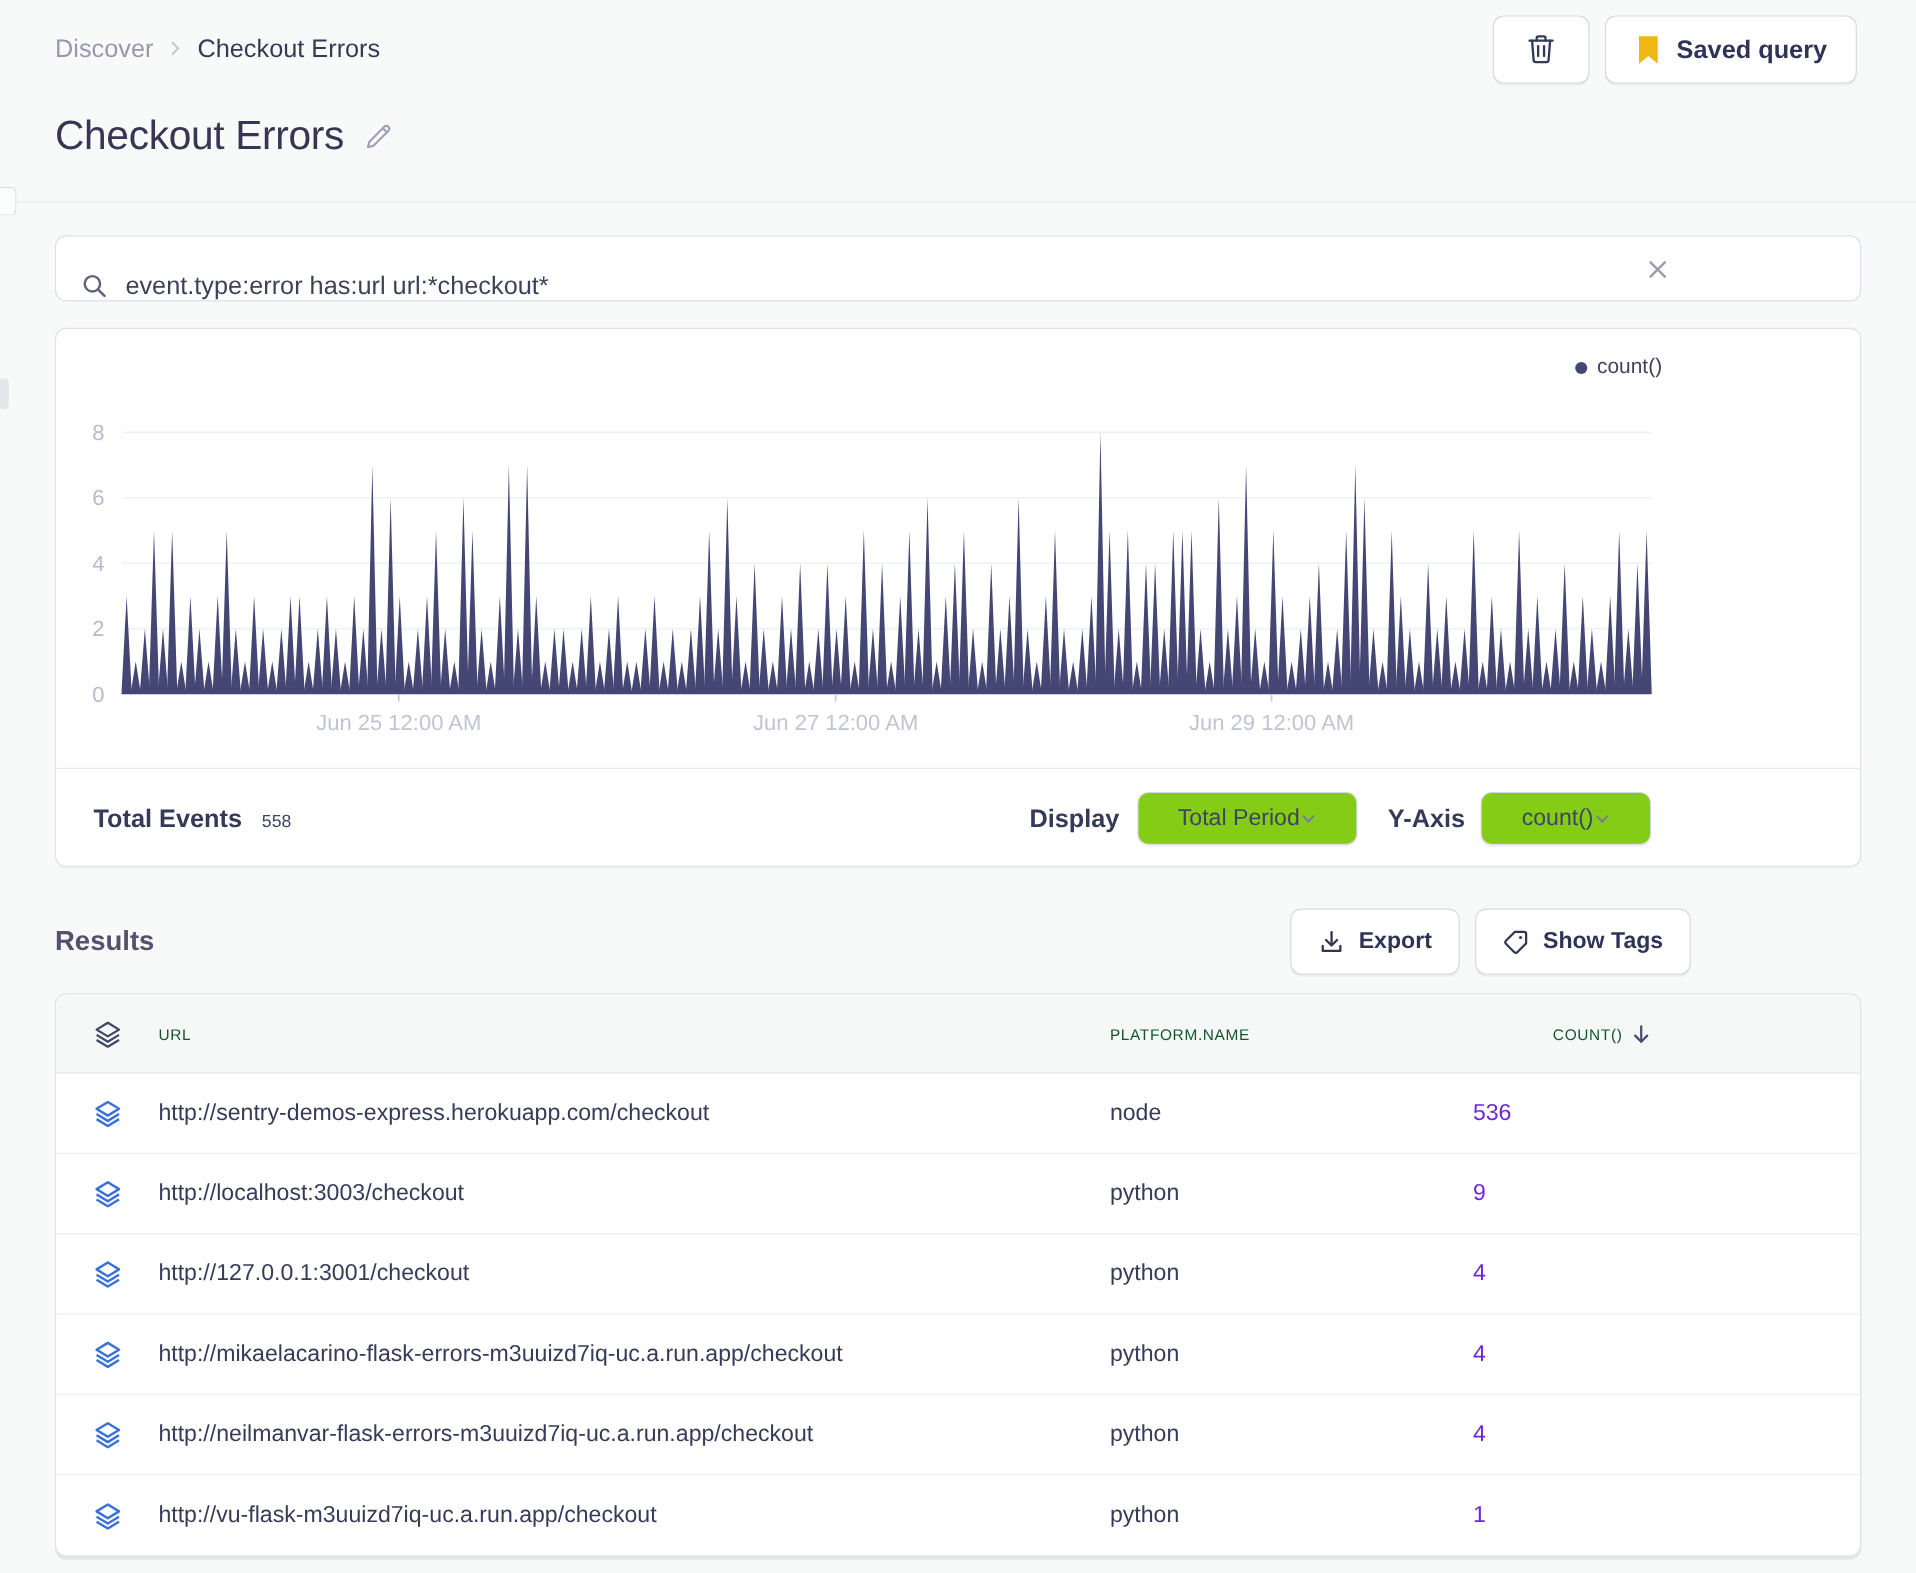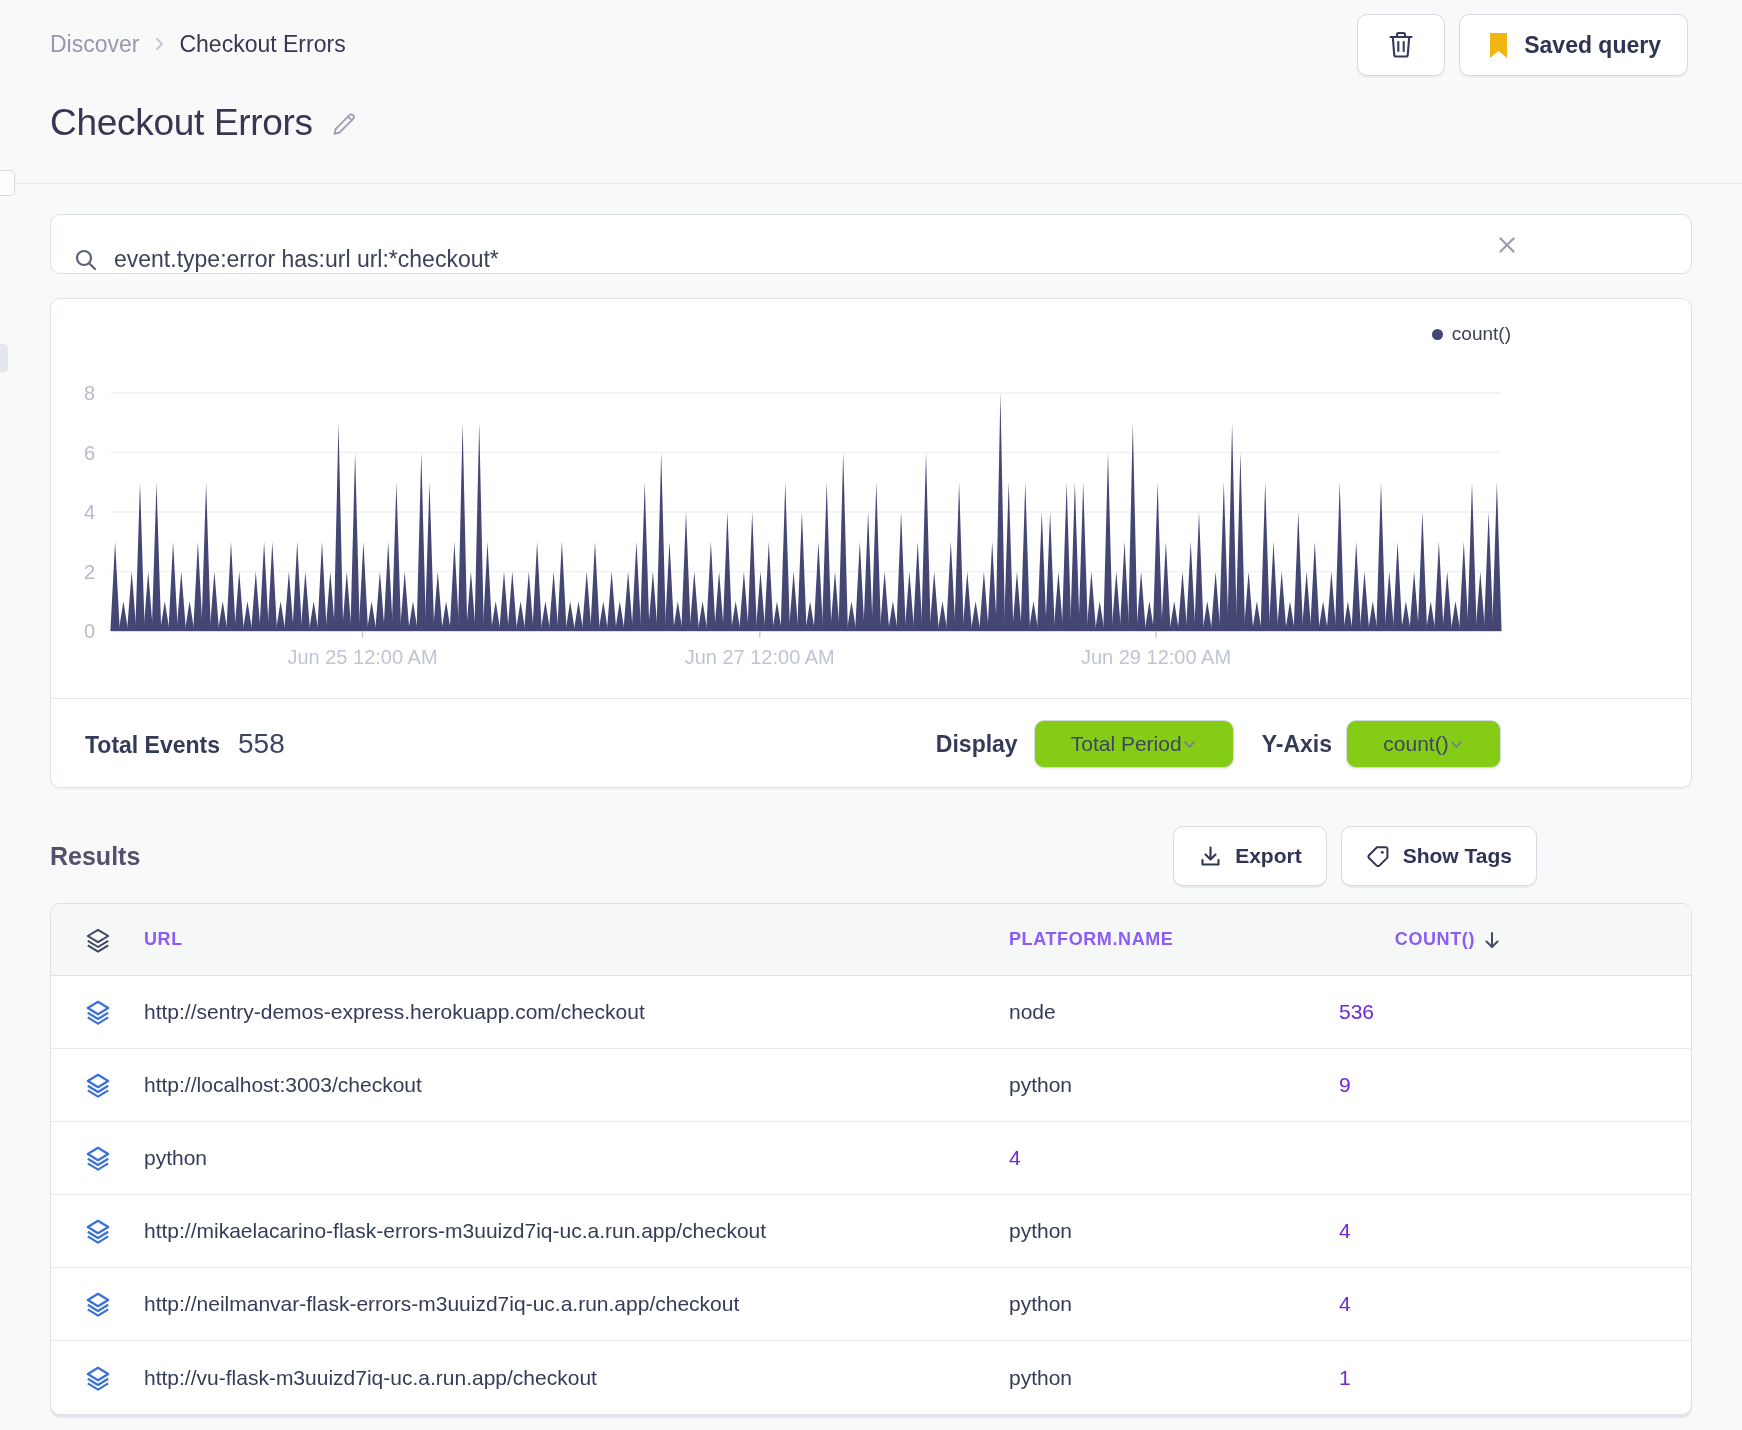--- a/index.html
+++ b/index.html
@@ -59,21 +59,21 @@
   #chart-svg .tick { stroke:#c9ccd9; stroke-width:1.5; }
   #chart-svg .ylab { fill:#b6bacd; font-size:20px; font-family:"Liberation Sans","DejaVu Sans",sans-serif; }
   #chart-svg .xlab { fill:#c1c4d2; font-size:20px; font-family:"Liberation Sans","DejaVu Sans",sans-serif; }
   .chart-footer {
     position:absolute; left:0; top:399px; width:100%; height:91px;
     border-top:1px solid #e4e7ec; display:flex; align-items:center;
     padding-left:34px; padding-right:190px;justify-content:flex-end;
   }
   .total-events { display:flex; align-items:baseline; gap:18px; }
   .total-events-label { font-size:23px; font-weight:bold; color:#343a58; }
-  .total-events-value { font-size:28px; color:#3f4460; }
+  .total-events-value { font-size:16px; color:#3f4460; }
   .footer-controls { margin-left:auto; display:flex; align-items:center; }
   .ctl-label { font-size:23px; font-weight:bold; color:#343a58; }
   .dropdown {
     height:48px; background:#84cc16; border:1px solid #d6d9e0; border-radius:10px;
     box-shadow:0 2px 0 rgba(45,0,85,0.05); display:flex; align-items:center;
     justify-content:center; font-size:21px; color:#3f4463; cursor:pointer;
   }
   .dd-period { width:200px; margin-left:16px; margin-right:28px; }
   .dd-yaxis { width:155px; margin-left:14px; }
 
@@ -84,21 +84,21 @@
   .tool-btn { height:60px; padding:0 24px; gap:12px; font-size:21px; font-weight:bold; color:#2f3356; }
 
   
   .table-panel {
     position:absolute; left:50px; top:903px; width:1642px; height:512px;
     background:#fff; border:1px solid #dee1e6; border-radius:10px;
     box-shadow:0 3px 0 rgba(140,145,160,0.18); overflow:hidden;
   }
   .thead-row, .trow { display:grid; grid-template-columns:93px 865px 330px auto; align-items:center; }
   .thead-row { height:72px; background:#f5f8f7; border-bottom:1px solid #dfe2e7; }
-  .th { font-size:18px; font-weight:bold; color:#8b5cf6; letter-spacing:0.6px; }
+  .th { font-size:14px; font-weight:normal; color:#14532d; letter-spacing:0.6px; }
   .th-icon { justify-self:center; }
   .th-count { display:flex; align-items:center; justify-content:flex-end; gap:6px; padding-right:188px; }
   .trow { height:73px; border-bottom:1px solid #e9ebef; }
   .trow:last-child { border-bottom:none; }
   .cell-icon { justify-self:center; display:flex; }
   .cell-url { font-size:21px; color:#363b57; cursor:pointer; }
   .cell-plat { font-size:21px; color:#363b57; }
   .cell-cnt { font-size:21px; color:#6d28d9; text-align:left; padding-right:188px; }
 </style>
 </head>
@@ -447,20 +447,21 @@
         <span class="cell-cnt">9</span>
       </div>
       <div class="trow">
         <span class="cell-icon">
           <svg width="26" height="26" viewBox="0 0 26 26" fill="none" stroke="#3a70d9" stroke-width="2.2" stroke-linejoin="round">
             <path d="M13 2.8 L23.2 9 L13 15.2 L2.8 9 Z"></path>
             <path d="M2.8 13.8 L13 20 L23.2 13.8"></path>
             <path d="M2.8 18.4 L13 24.6 L23.2 18.4"></path>
           </svg>
         </span>
+        <span class="cell-url">http://127.0.0.1:3001/checkout</span>
         <span class="cell-plat">python</span>
         <span class="cell-cnt">4</span>
       </div>
       <div class="trow">
         <span class="cell-icon">
           <svg width="26" height="26" viewBox="0 0 26 26" fill="none" stroke="#3a70d9" stroke-width="2.2" stroke-linejoin="round">
             <path d="M13 2.8 L23.2 9 L13 15.2 L2.8 9 Z"></path>
             <path d="M2.8 13.8 L13 20 L23.2 13.8"></path>
             <path d="M2.8 18.4 L13 24.6 L23.2 18.4"></path>
           </svg>

